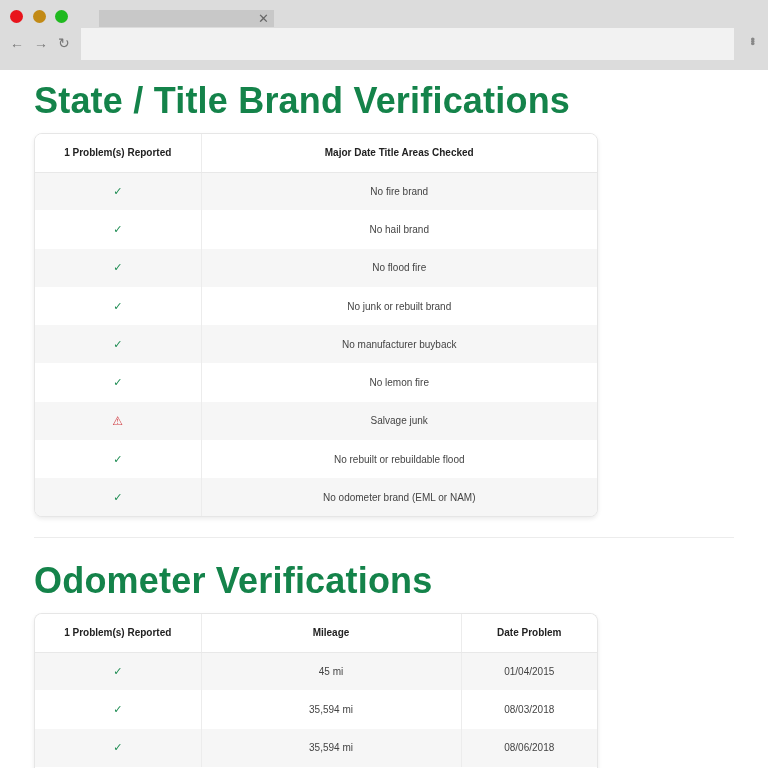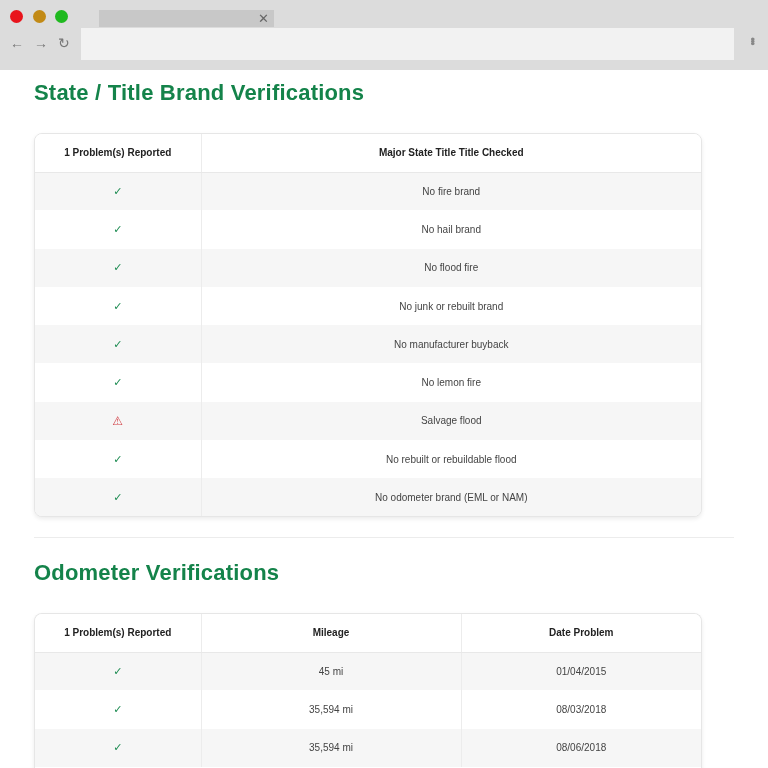--- a/index.html
+++ b/index.html
@@ -12,25 +12,25 @@
   .tab { position: absolute; left: 99px; top: 10px; width: 175px; height: 17px; background: #c8c8c8; }
   .tab-close { position: absolute; right: 5px; top: 0px; font-size: 13px; line-height: 17px; color: #666; }
   .nav-btn { position: absolute; top: 35px; font-size: 14px; color: #777; line-height: 16px; }
   .nav-back { left: 10px; }
   .nav-fwd { left: 34px; }
   .nav-reload { left: 58px; }
   .address { position: absolute; left: 81px; top: 28px; width: 653px; height: 32px; background: #f2f2f2; }
   .menu { position: absolute; left: 746px; top: 37px; font-size: 12px; color: #888; line-height: 12px; writing-mode: vertical-lr; letter-spacing: -2px; }
 
   .content { position: absolute; left: 0; top: 70px; width: 768px; }
-  h1 { position: absolute; left: 34px; font-size: 22px; font-weight: bold; color: #14834a; letter-spacing: 0.2px; }
+  h1 { position: absolute; left: 34px; font-size: 36px; font-weight: bold; color: #14834a; letter-spacing: 0.2px; }
   .h1-state { top: 10px; }
   .h1-odo { top: 490px; }
 
-  .card { position: absolute; left: 34px; width: 668px; border: 1px solid #e6e6e6; border-radius: 8px; box-shadow: 0 2px 4px rgba(0,0,0,0.08); overflow: hidden; background: #fff; }
+  .card { position: absolute; left: 34px; width: 564px; border: 1px solid #e6e6e6; border-radius: 8px; box-shadow: 0 2px 4px rgba(0,0,0,0.08); overflow: hidden; background: #fff; }
   .card-state { top: 63px; height: 384px; }
   .card-odo { top: 543px; height: 170px; border-bottom: none; border-bottom-left-radius: 0; border-bottom-right-radius: 0; }
   table { border-collapse: collapse; width: 100%; }
   th { height: 38px; font-size: 10px; font-weight: bold; color: #222; background: #fff; border-bottom: 1px solid #e8e8e8; text-align: center; }
   td { height: 38.3px; font-size: 10px; color: #444; text-align: center; }
   th + th, td + td { border-left: 1px solid #ececec; }
   tr:nth-child(odd) td { background: #f6f6f6; }
   tr:nth-child(even) td { background: #ffffff; }
   .check { color: #1a8a4f; font-size: 11px; }
   .warn { color: #d0393f; font-size: 12px; }
@@ -54,21 +54,21 @@
 </div>
 
 <div class="content">
   <h1 class="h1-state">State / Title Brand Verifications</h1>
 
   <div class="card card-state">
     <table>
       <thead>
         <tr>
           <th style="width:166px">1 Problem(s) Reported</th>
-          <th>Major State Title Title Checked</th>
+          <th>Major Date Title Areas Checked</th>
         </tr>
       </thead>
       <tbody id="state-rows">
           <tr>
             <td><span class="check">✓</span></td>
             <td>No fire brand</td>
           </tr>
           <tr>
             <td><span class="check">✓</span></td>
             <td>No hail brand</td>
@@ -84,21 +84,21 @@
           <tr>
             <td><span class="check">✓</span></td>
             <td>No manufacturer buyback</td>
           </tr>
           <tr>
             <td><span class="check">✓</span></td>
             <td>No lemon fire</td>
           </tr>
           <tr>
             <td><span class="warn">⚠</span></td>
-            <td>Salvage flood</td>
+            <td>Salvage junk</td>
           </tr>
           <tr>
             <td><span class="check">✓</span></td>
             <td>No rebuilt or rebuildable flood</td>
           </tr>
           <tr>
             <td><span class="check">✓</span></td>
             <td>No odometer brand (EML or NAM)</td>
           </tr>
         </tbody>

